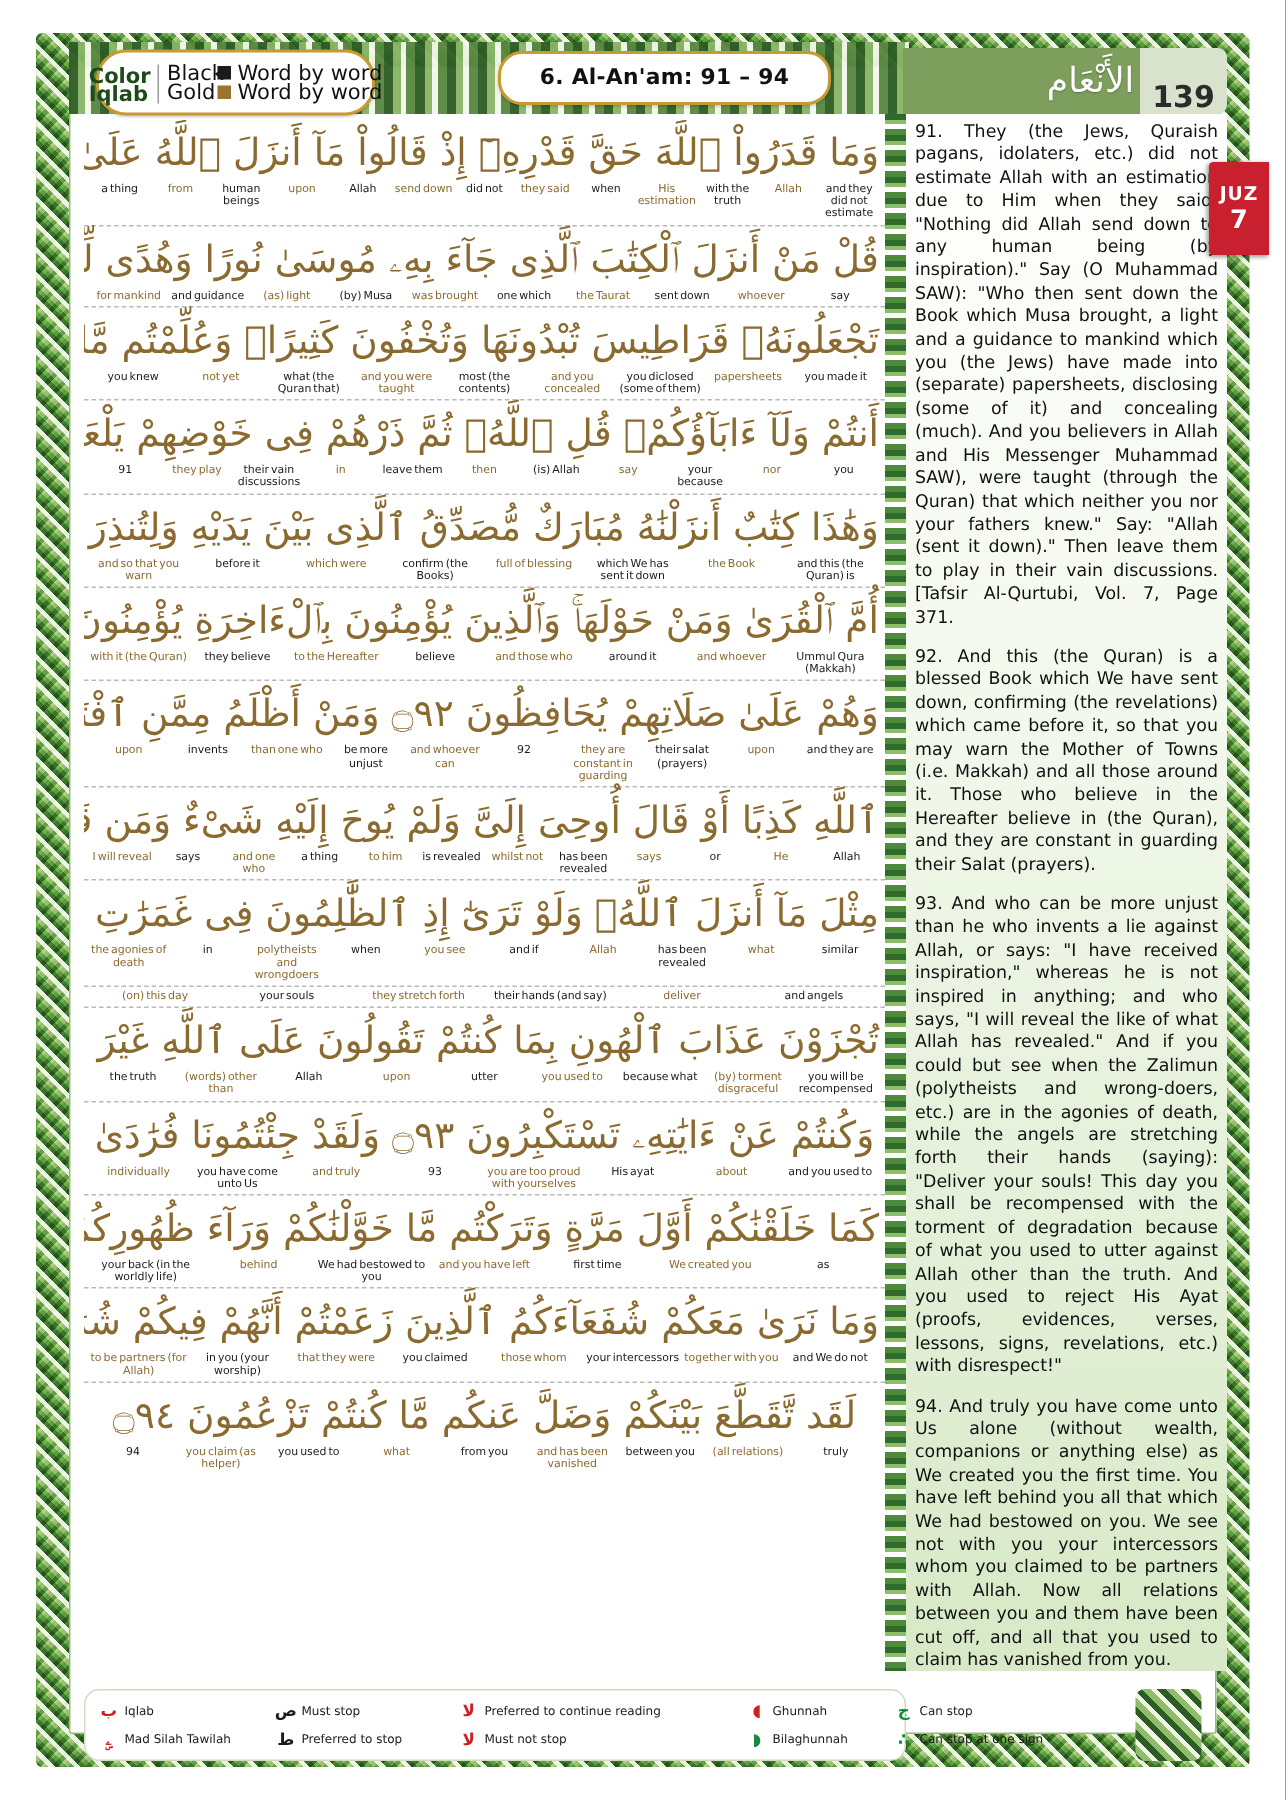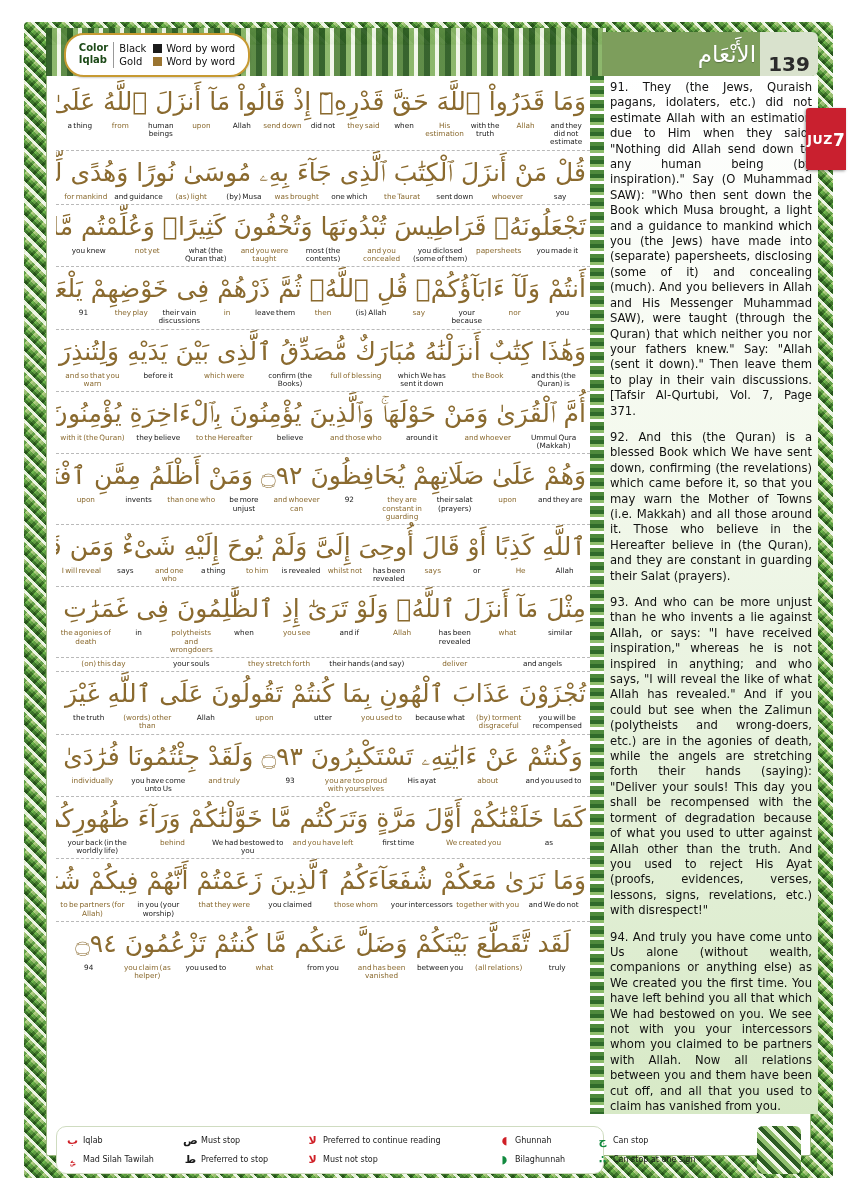--- a/index.html
+++ b/index.html
@@ -76,21 +76,21 @@
     position:absolute;height:34px;border-radius:17px;
     background:#ffffff;border:2px solid #c79a32;
     display:flex;align-items:center;justify-content:center;
     box-shadow:0 1px 2px rgba(0,0,0,.2);
   }
   .pill-guide{
     left:18px;top:5px;width:170px;height:40px;border-radius:20px;
     padding:0 6px;
   }
   .guide-grid{
-    display:flex;align-items:flex-start;font-size:10px;line-height:12px;color:#111;
+    display:flex;align-items:flex-end;font-size:14px;line-height:12px;color:#111;
     font-family:"DejaVu Sans", sans-serif;
   }
   .guide-col1{font-weight:bold;color:#1d4a18;margin-right:5px;text-align:left;}
   .guide-col1 div{white-space:nowrap;}
   .guide-div{width:1px;height:26px;background:#999;margin-right:5px;}
   .guide-col2 div{display:flex;align-items:center;white-space:nowrap;margin:1px 0;}
   .sw{width:9px;height:9px;display:inline-block;margin:0 4px;}
   .sw.black{background:#1b1b1b;}
   .sw.gold{background:#9a7430;}
   .gcap{font-weight:normal;width:30px;display:inline-block;}
@@ -121,21 +121,21 @@
     background:#d9e2cd;border-radius:0 6px 6px 0;
     display:flex;align-items:flex-end;justify-content:center;
     z-index:9;
   }
   .page-num span{font-size:20px;font-weight:bold;color:#2b2b2b;font-family:"DejaVu Sans", sans-serif;}
 
   
   .juz-tab{
     position:absolute;left:806px;top:108px;width:40px;height:62px;
     background:#c9202f;border-radius:3px 0 0 3px;
-    display:flex;flex-direction:row;align-items:center;justify-content:center;
+    display:flex;flex-direction:column;align-items:center;justify-content:center;
     z-index:12;box-shadow:-1px 1px 3px rgba(0,0,0,.4);
   }
   .juz-tab .l1{color:#fff;font-size:12.5px;font-weight:bold;letter-spacing:.6px;font-family:"DejaVu Sans", sans-serif;}
   .juz-tab .l2{color:#fff;font-size:17px;font-weight:bold;font-family:"DejaVu Sans", sans-serif;margin-top:1px;}
 
   
   .ar-col{
     position:absolute;left:56px;top:80px;width:534px;bottom:86px;
     background:#fff;z-index:6;overflow:hidden;
   }
@@ -212,20 +212,23 @@
           </div>
           <div>
             <span class="gcap">Gold</span>
             <span class="sw gold"></span>
             <span>Word by word</span>
           </div>
         </div>
       </div>
     </div>
 
+    <div class="pill pill-title">
+      <span>6. Al-An'am: 91 – 94</span>
+    </div>
   </div>
 
   <div class="surah-badge">
     <span class="ar">الأَنْعَام</span>
   </div>
   <div class="page-num">
     <span>139</span>
   </div>
 
   <div class="juz-tab">

